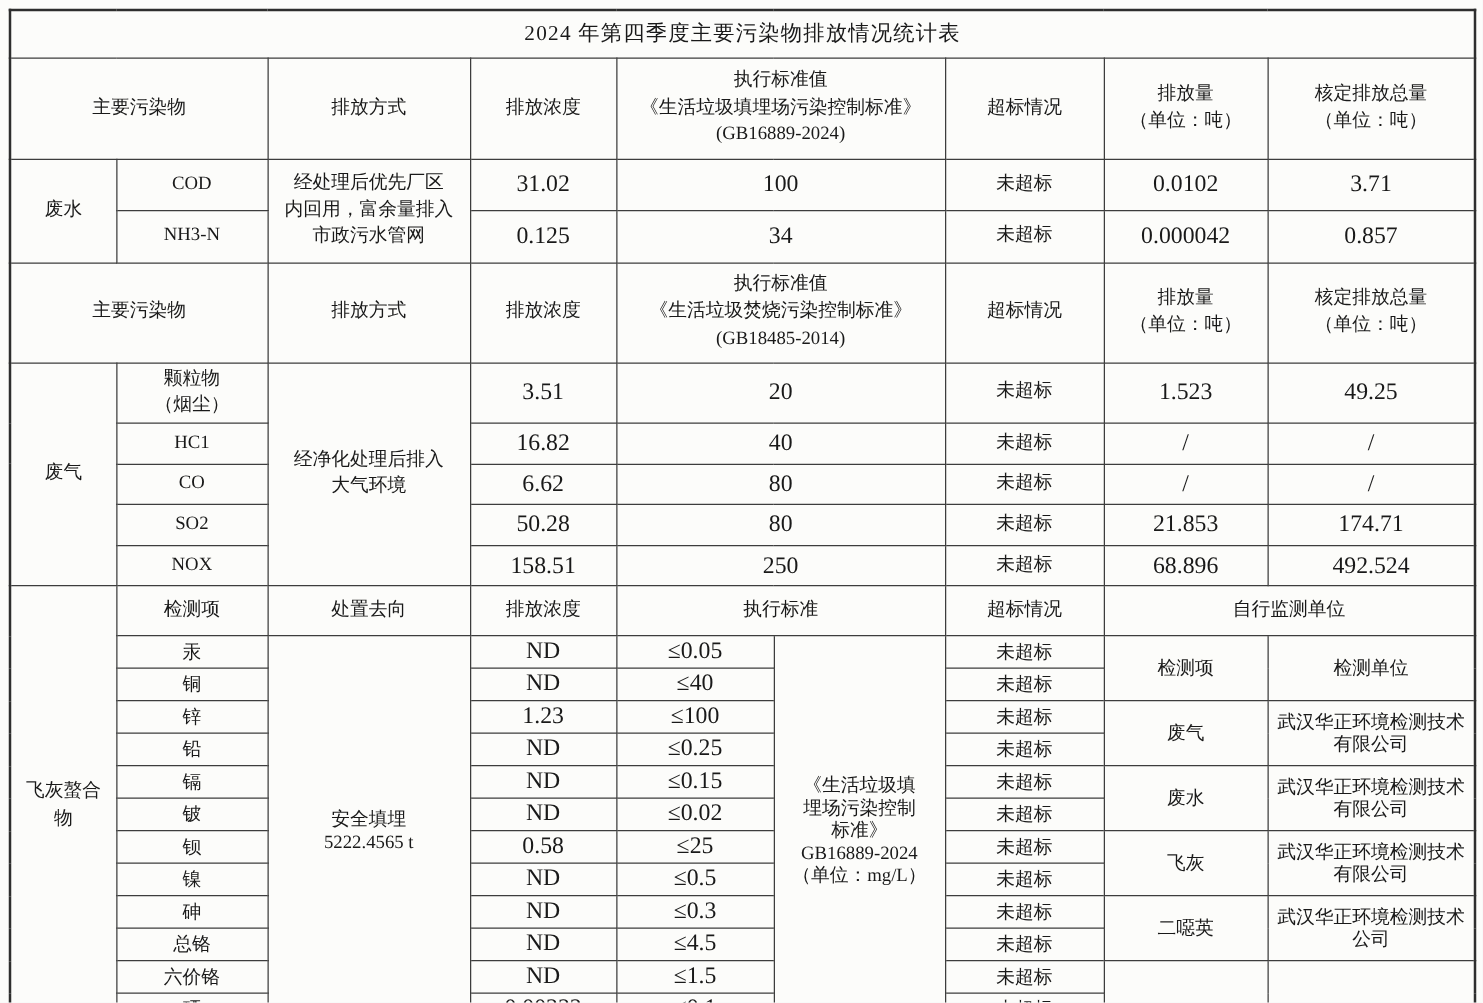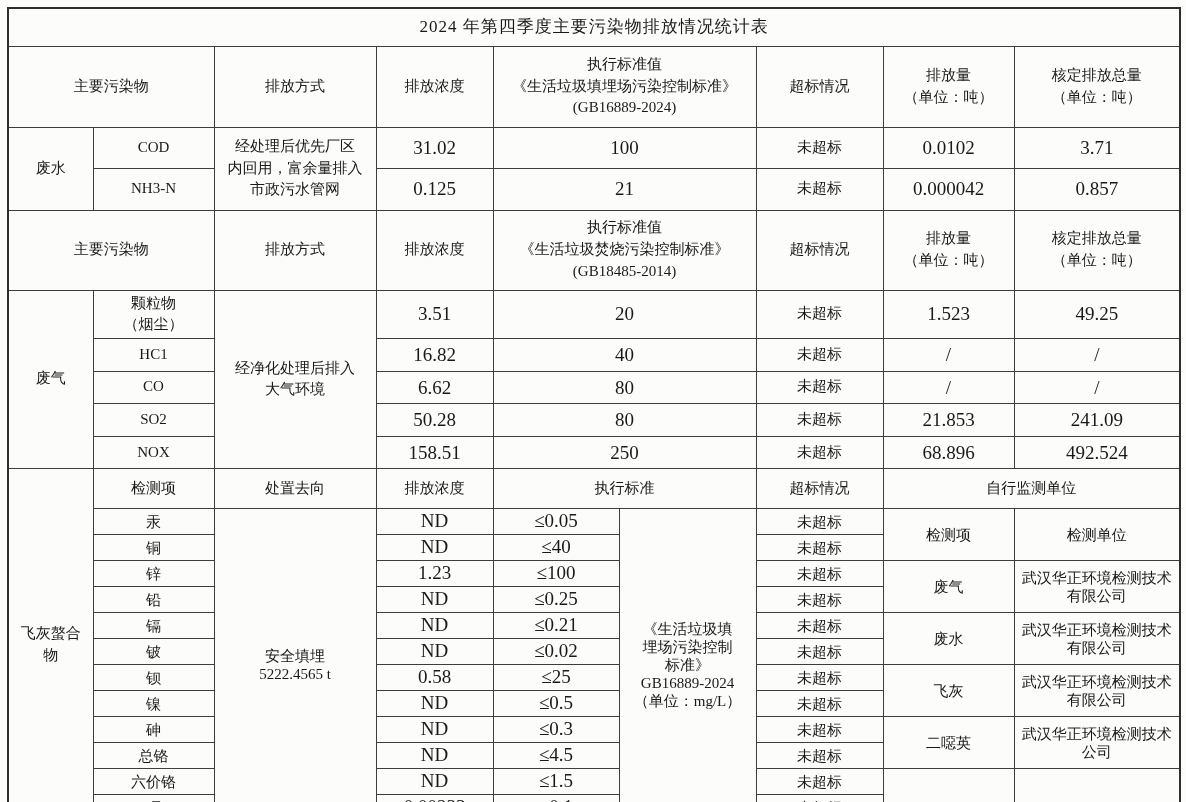--- a/index.html
+++ b/index.html
@@ -81,21 +81,21 @@
 市政污水管网</td>
     <td class="num">31.02</td>
     <td colspan="2" class="num">100</td>
     <td>未超标</td>
     <td class="num">0.0102</td>
     <td class="num">3.71</td>
   </tr>
   <tr style="height:42px">
     <td>NH3-N</td>
     <td class="num">0.125</td>
-    <td colspan="2" class="num">21</td>
+    <td colspan="2" class="num">34</td>
     <td>未超标</td>
     <td class="num">0.000042</td>
     <td class="num">0.857</td>
   </tr>
 
   <tr style="height:80px">
     <td colspan="2" class="hdr">主要污染物</td>
     <td class="hdr">排放方式</td>
     <td class="hdr">排放浓度</td>
     <td colspan="2" class="hdr">执行标准值
@@ -135,21 +135,21 @@
     <td>未超标</td>
     <td class="num">/</td>
     <td class="num">/</td>
   </tr>
   <tr style="height:27px">
     <td>SO2</td>
     <td class="num">50.28</td>
     <td colspan="2" class="num">80</td>
     <td>未超标</td>
     <td class="num">21.853</td>
-    <td class="num">241.09</td>
+    <td class="num">174.71</td>
   </tr>
   <tr style="height:27px">
     <td>NOX</td>
     <td class="num">158.51</td>
     <td colspan="2" class="num">250</td>
     <td>未超标</td>
     <td class="num">68.896</td>
     <td class="num">492.524</td>
   </tr>
 
@@ -196,21 +196,21 @@
   </tr>
   <tr class="metal" style="height:26px">
     <td>铅</td>
     <td class="num">ND</td>
     <td class="num">≤0.25</td>
     <td>未超标</td>
   </tr>
   <tr class="metal" style="height:26px">
     <td>镉</td>
     <td class="num">ND</td>
-    <td class="num">≤0.21</td>
+    <td class="num">≤0.15</td>
     <td>未超标</td>
     <td rowspan="2">废水</td>
     <td rowspan="2">武汉华正环境检测技术
 有限公司</td>
   </tr>
   <tr class="metal" style="height:26px">
     <td>铍</td>
     <td class="num">ND</td>
     <td class="num">≤0.02</td>
     <td>未超标</td>

